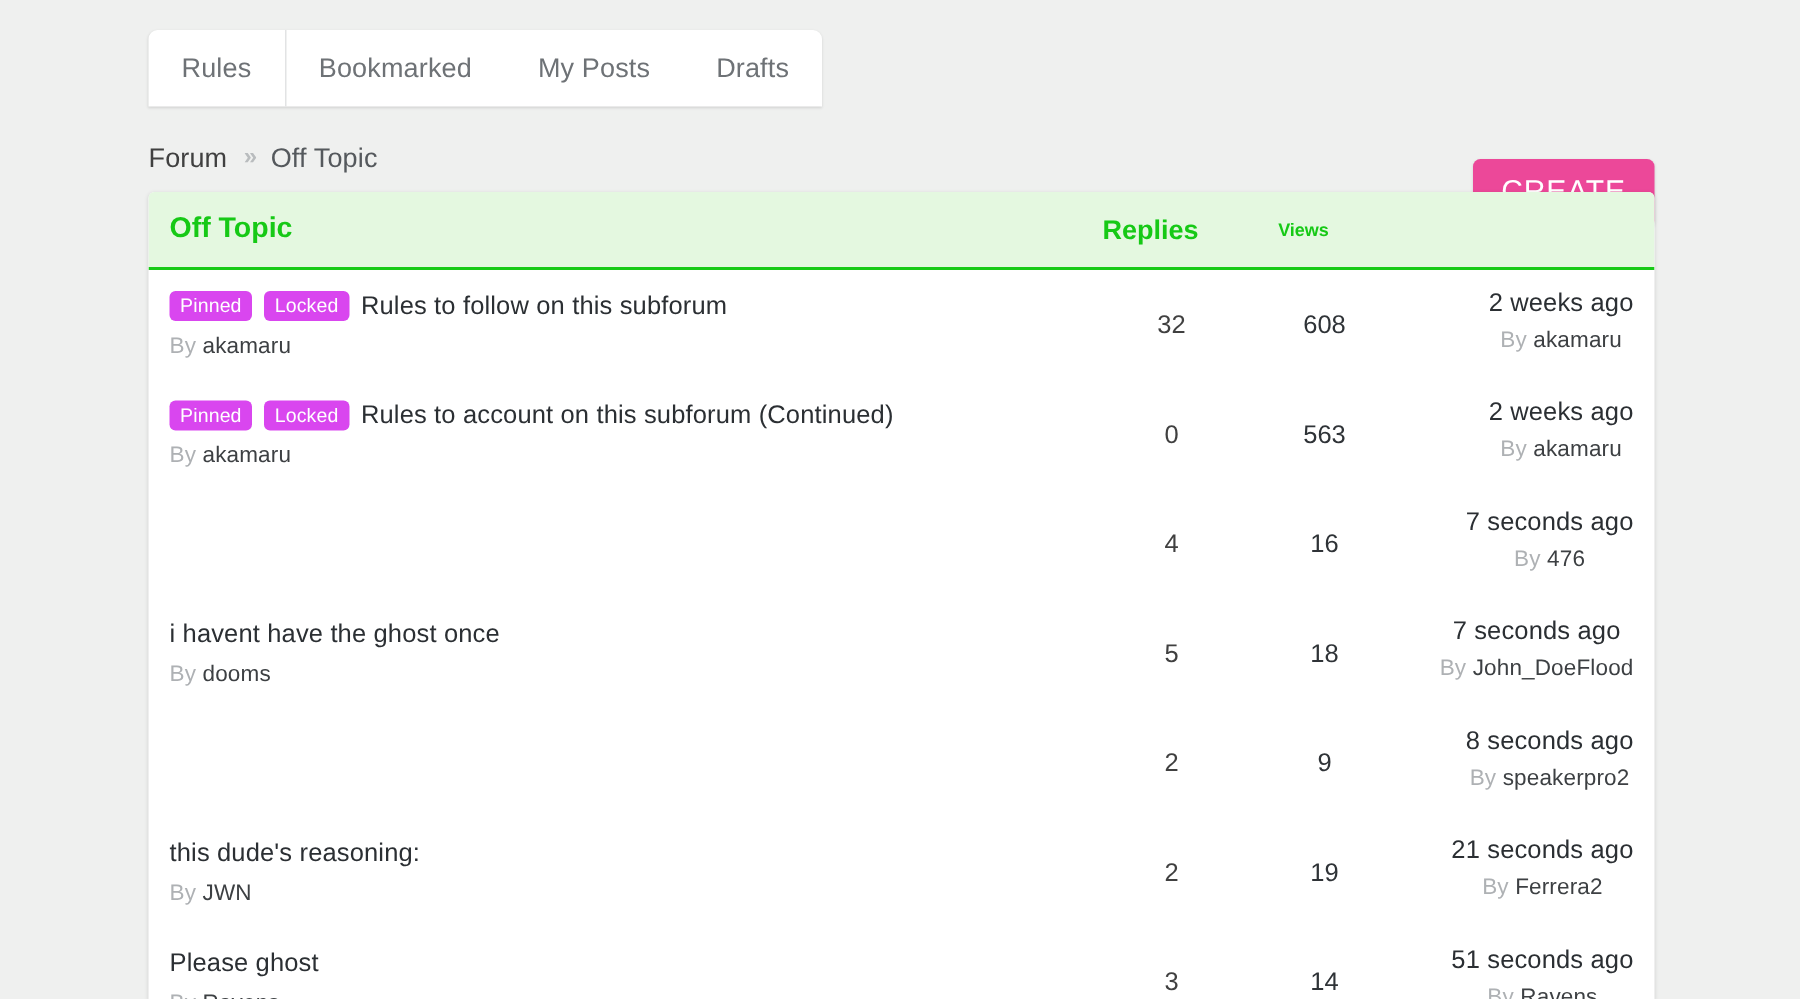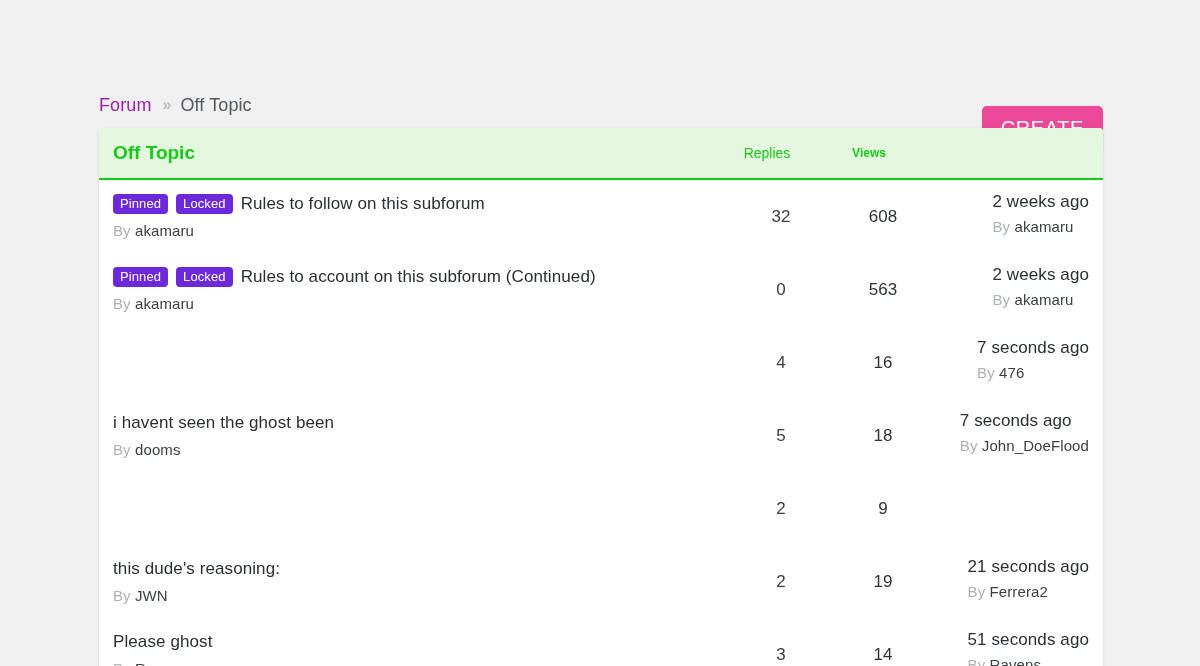--- a/index.html
+++ b/index.html
@@ -57,21 +57,21 @@
     position: absolute;
     left: 99px;
     top: 82px;
     width: 1004px;
     height: 46px;
     display: flex;
     align-items: center;
   }
   .crumb {
     font-size: 18px;
-    color: #a21caf;
+    color: #404040;
     letter-spacing: 0.1px;
     cursor: pointer;
   }
   .crumb-sep {
     margin: 0 11px;
     font-size: 16px;
     color: #b9bcbe;
     letter-spacing: -2px;
     font-weight: bold;
   }
@@ -123,22 +123,22 @@
     left: 14px;
     font-size: 19px;
     font-weight: bold;
     color: #16c916;
   }
   .th-replies {
     position: absolute;
     left: 598px;
     width: 140px;
     text-align: center;
-    font-size: 14px;
-    font-weight: normal;
+    font-size: 18px;
+    font-weight: bold;
     color: #16c916;
   }
   .th-views {
     position: absolute;
     left: 700px;
     width: 140px;
     text-align: center;
     font-size: 12px;
     font-weight: bold;
     color: #16c916;
@@ -160,21 +160,21 @@
     max-width: 580px;
   }
   .titleline {
     display: flex;
     align-items: center;
     gap: 8px;
     height: 24px;
   }
   .badge {
     display: inline-block;
-    background: #6d28d9;
+    background: #d946ef;
     color: #ffffff;
     font-size: 13px;
     border-radius: 4px;
     padding: 3px 7px 4px;
     line-height: 1;
     letter-spacing: 0.1px;
   }
   .ttl {
     font-size: 17px;
     color: #2b2f33;
@@ -204,41 +204,47 @@
     width: 140px;
     text-align: center;
     font-size: 17px;
     color: #2f3337;
   }
 
   .meta {
     position: absolute;
     right: 14px;
     top: 12px;
-    text-align: left;
+    text-align: center;
   }
   .meta-time {
     font-size: 17px;
     color: #2b2f33;
     letter-spacing: 0.1px;
     white-space: nowrap;
   }
   .meta-by {
     margin-top: 6px;
     font-size: 15px;
     color: #3d4043;
     letter-spacing: 0.1px;
     white-space: nowrap;
   }
 </style>
 </head>
 <body>
 
 <div class="page">
 
+  <div class="tabbar" id="tabbar">
+      <button class="tab active">Rules</button>
+      <button class="tab">Bookmarked</button>
+      <button class="tab">My Posts</button>
+      <button class="tab">Drafts</button>
+    </div>
 
   <div class="bcrow">
     <span class="crumb">Forum</span>
     <span class="crumb-sep">»</span>
     <span class="crumb-current">Off Topic</span>
     <button class="create-btn">CREATE</button>
   </div>
 
   <div class="card">
     <div class="thead">
@@ -283,34 +289,38 @@
           <div class="c-replies">4</div>
           <div class="c-views">16</div>
           <div class="meta">
             <div class="meta-time">7 seconds ago</div>
             <div class="meta-by"><span class="by-kw">By</span> <span>476</span></div>
           </div>
         </div>
         <div class="row">
           <div class="rowmain">
             <div class="titleline">
-              <span class="ttl">i havent seen the ghost been</span>
+              <span class="ttl">i havent have the ghost once</span>
             </div>
             <div class="byline"><span class="by-kw">By</span> <span>dooms</span></div>
           </div>
           <div class="c-replies">5</div>
           <div class="c-views">18</div>
           <div class="meta">
             <div class="meta-time">7 seconds ago</div>
             <div class="meta-by"><span class="by-kw">By</span> <span>John_DoeFlood</span></div>
           </div>
         </div>
         <div class="row">
           <div class="c-replies">2</div>
           <div class="c-views">9</div>
+          <div class="meta">
+            <div class="meta-time">8 seconds ago</div>
+            <div class="meta-by"><span class="by-kw">By</span> <span>speakerpro2</span></div>
+          </div>
         </div>
         <div class="row">
           <div class="rowmain">
             <div class="titleline">
               <span class="ttl">this dude's reasoning:</span>
             </div>
             <div class="byline"><span class="by-kw">By</span> <span>JWN</span></div>
           </div>
           <div class="c-replies">2</div>
           <div class="c-views">19</div>

